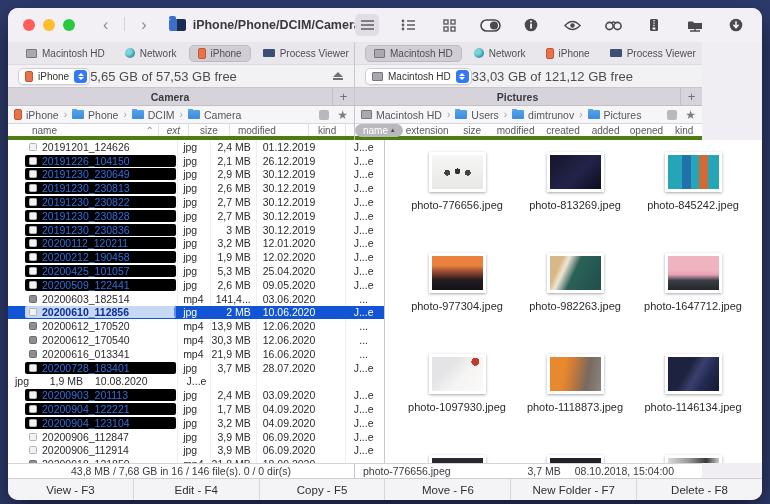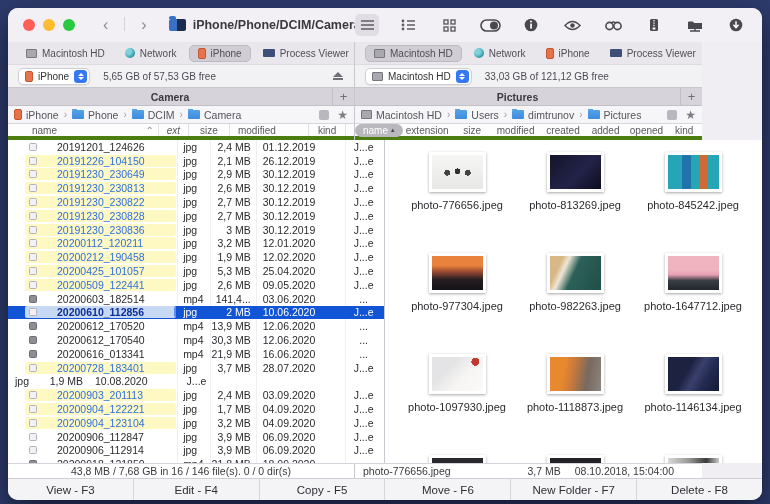--- a/index.html
+++ b/index.html
@@ -42,21 +42,21 @@
   [data-icon="folder"]::before { content:""; position:absolute; left:0; top:-2px; width:5px; height:2px; background:#55a2e8; border-radius:1px 1px 0 0; }
 
   
   .driverow-inner { height:24px; display:flex; align-items:center; background:#f2f1f4; padding:0 10px; border-top:1px solid #dddbe1; border-bottom:1px solid #c9c7cd; }
   .drivesel { height:17px; background:#fff; border:1px solid #d0ced4; border-radius:5px; display:flex; align-items:center; gap:5px; padding:0 2px 0 6px; box-shadow:0 1px 1px rgba(0,0,0,.06); }
   .drivesel .dlabel { font-size:10px; color:#333; white-space:nowrap; }
   .stepper { width:13px; height:13px; border-radius:3.5px; background:#3478f6; display:flex; flex-direction:column; align-items:center; justify-content:center; gap:1px; }
   .stepper i { width:0; height:0; border-left:3px solid transparent; border-right:3px solid transparent; }
   .stepper .up { border-bottom:3px solid #fff; }
   .stepper .dn { border-top:3px solid #fff; }
-  .space-text { font-size:10px; color:#4c4c52; margin-left:13px; white-space:nowrap; }
+  .space-text { font-size:13px; color:#4c4c52; margin-left:0; white-space:nowrap; }
   .eject { margin-left:auto; width:12px; display:flex; flex-direction:column; align-items:center; gap:1px; }
   .eject i { width:0; height:0; border-left:5px solid transparent; border-right:5px solid transparent; border-bottom:5px solid #6f6f75; }
   .eject b { width:10px; height:2px; background:#6f6f75; }
 
   
   .panetitle { height:18px; background:#d6d4da; display:flex; align-items:stretch; border-bottom:1px solid #c2c0c6; }
   .pt-label { flex:1; display:flex; align-items:center; justify-content:center; font-size:10.5px; font-weight:bold; color:#3a3a3e; }
   .pt-plus { width:22px; border-left:1px solid #c2c0c6; display:flex; align-items:center; justify-content:center; color:#6f6f75; font-size:13px; }
 
   
@@ -96,29 +96,29 @@
 
   
   .filerow-outer { flex:1; display:flex; min-height:0; }
   .filerow-outer > div { width:377px; position:relative; overflow:hidden; background:#fff; }
   .filerow-outer > div:first-child { border-right:1px solid #c9c7cd; }
   .colline { position:absolute; top:0; bottom:0; width:1px; background:#efeef2; }
 
   .flist { position:relative; }
   .frow { display:flex; align-items:center; height:13.8px; font-size:10.5px; color:#2b2b2f; position:relative; }
   .fcell { white-space:nowrap; overflow:hidden; }
-  .fc-name { width:169px; display:flex; align-items:center; gap:20px; padding-left:4px; margin-left:17px; width:152px; border-radius:2px; }
+  .fc-name { width:169px; display:flex; align-items:center; gap:5px; padding-left:4px; margin-left:17px; width:152px; border-radius:2px; }
   .fc-ext { width:33px; padding-left:7px; }
   .fc-size { width:46px; text-align:right; padding-right:4px; }
   .fc-mod { width:89px; padding-left:8px; }
   .fc-kind { width:41px; text-align:center; }
   .ficon { width:8px; height:8px; flex:none; border-radius:1.5px; }
   [data-ftype="jpg"] .ficon { background:#f2f2f4; border:1px solid #b2b2b8; }
   [data-ftype="mp4"] .ficon { background:#8d8d93; border:1px solid #6c6c72; }
-  .frow[data-state="marked"] .fc-name { background:#fef9c3; color:#2f6fe0; }
+  .frow[data-state="marked"] .fc-name { background:#000000; color:#2f6fe0; }
   .frow[data-state="selected"] { background:#1254d6; color:#fff; }
   .frow[data-state="selected"] .fc-name { background:#c7d8f3; color:#0b2f9b; font-weight:bold; position:relative; }
   .frow[data-state="selected"] .fc-name::after { content:""; position:absolute; right:0; top:1px; bottom:1px; width:2px; background:#5c8ff0; border-radius:1px; }
 
   
   .fgrid { padding:12px 0 0 13px; display:flex; flex-wrap:wrap; }
   .fitem { width:118px; height:101px; display:flex; flex-direction:column; align-items:center; flex:none; }
   .thumb { width:57px; height:40px; background:#ddd; border:3px solid #fff; box-shadow:0 1px 3px rgba(0,0,0,.35); border-radius:1px; }
   .flabel { margin-top:7px; width:100px; text-align:center; font-size:11px; color:#2b2b2f; line-height:13px; word-break:break-all; }
 

